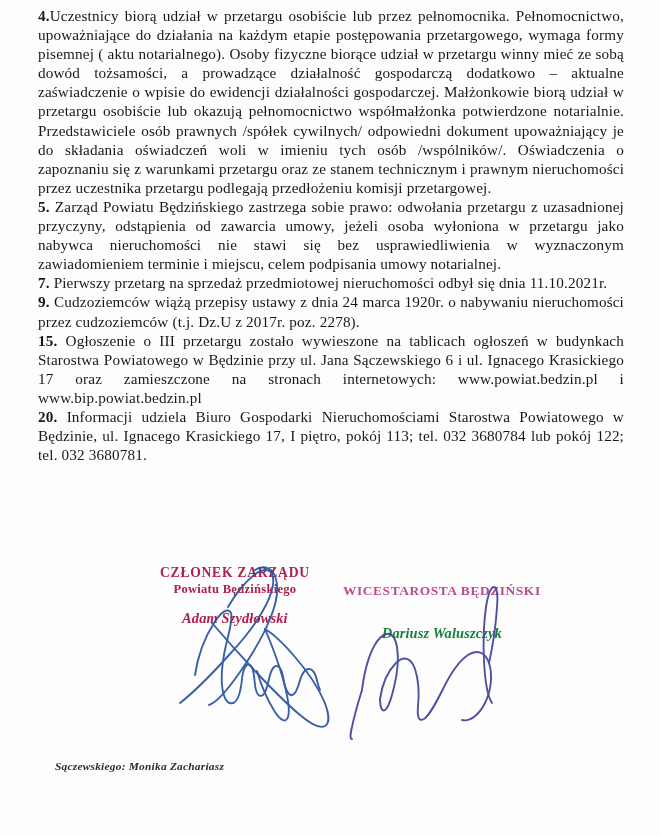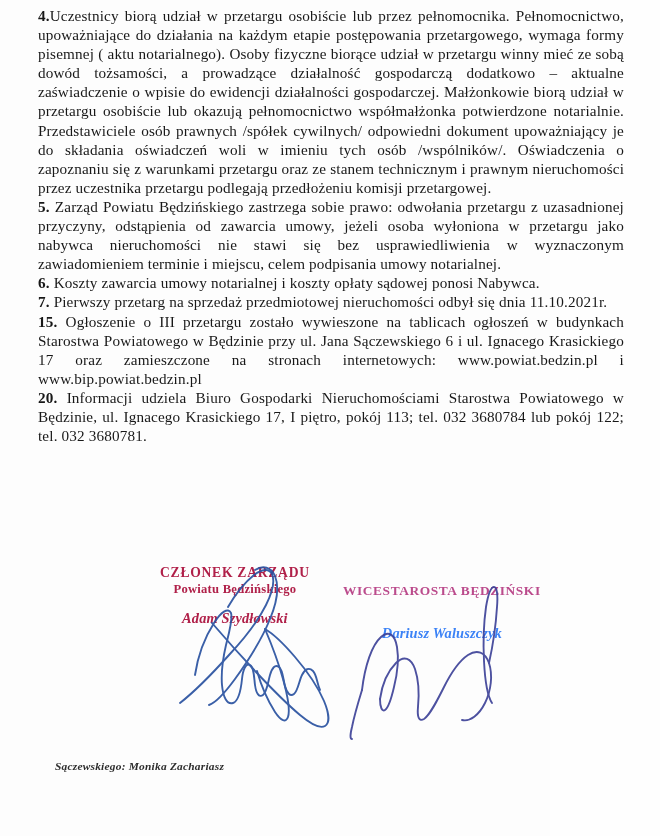--- a/index.html
+++ b/index.html
@@ -108,21 +108,21 @@
     color: #bb4b8c;
     text-align: center;
   }
   .stamp-right .l3 {
     font-size: 14.4px;
     font-weight: bold;
     font-style: italic;
     display: block;
     margin-top: 26px;
     letter-spacing: 0.01em;
-    color: #3b82f6;
+    color: #15803d;
   }
 
   .ink {
     position: absolute;
     left: 0;
     top: 0;
     width: 660px;
     height: 200px;
     pointer-events: none;
   }
@@ -140,22 +140,22 @@
   }
 </style>
 </head>
 <body>
 
 <div class="page">
 
   <div class="doc-body">
     <p class="para"><b>4.</b>Uczestnicy biorą udział w przetargu osobiście lub przez pełnomocnika. Pełnomocnictwo, upoważniające do działania na każdym etapie postępowania przetargowego, wymaga formy pisemnej ( aktu notarialnego). Osoby fizyczne biorące udział w przetargu winny mieć ze sobą dowód tożsamości, a prowadzące działalność gospodarczą dodatkowo – aktualne zaświadczenie o wpisie do ewidencji działalności gospodarczej. Małżonkowie biorą udział w przetargu osobiście lub okazują pełnomocnictwo współmałżonka potwierdzone notarialnie. Przedstawiciele osób prawnych /spółek cywilnych/ odpowiedni dokument upoważniający je do składania oświadczeń woli w imieniu tych osób /wspólników/. Oświadczenia o zapoznaniu się z warunkami przetargu oraz  ze stanem technicznym i prawnym nieruchomości przez uczestnika przetargu podlegają przedłożeniu komisji przetargowej.</p>
     <p class="para"><b>5.</b> Zarząd Powiatu Będzińskiego zastrzega sobie prawo: odwołania przetargu z uzasadnionej przyczyny, odstąpienia od zawarcia umowy, jeżeli osoba wyłoniona w przetargu jako nabywca nieruchomości nie stawi się bez usprawiedliwienia w wyznaczonym zawiadomieniem terminie i miejscu, celem podpisania umowy notarialnej.</p>
-    <p class="para"><b>6.</b> Koszty zawarcia umowy notarialnej i koszty opłaty sądowej ponosi Nabywca.</p>
     <p class="para"><b>7.</b> Pierwszy przetarg na sprzedaż przedmiotowej nieruchomości odbył się dnia 11.10.2021r.</p>
+    <p class="para"><b>9.</b> Cudzoziemców wiążą przepisy ustawy z dnia 24 marca 1920r. o nabywaniu nieruchomości przez cudzoziemców (t.j. Dz.U z 2017r. poz. 2278).</p>
     <p class="para"><b>15.</b> Ogłoszenie o III przetargu zostało wywieszone na tablicach ogłoszeń w budynkach Starostwa Powiatowego w Będzinie przy ul. Jana Sączewskiego 6 i ul. Ignacego Krasickiego 17 oraz zamieszczone na stronach internetowych:  www.powiat.bedzin.pl i www.bip.powiat.bedzin.pl</p>
     <p class="para"><b>20.</b> Informacji udziela Biuro Gospodarki Nieruchomościami Starostwa Powiatowego w Będzinie, ul. Ignacego Krasickiego 17, I piętro, pokój 113; tel. 032 3680784 lub pokój 122; tel. 032 3680781.</p>
   </div>
 
   <div class="sign-area">
 
     <div class="stamp stamp-left">
       <span class="l1">CZŁONEK ZARZĄDU</span>
       <span class="l2">Powiatu Będzińskiego</span>
       <span class="l3">Adam Szydłowski</span>

